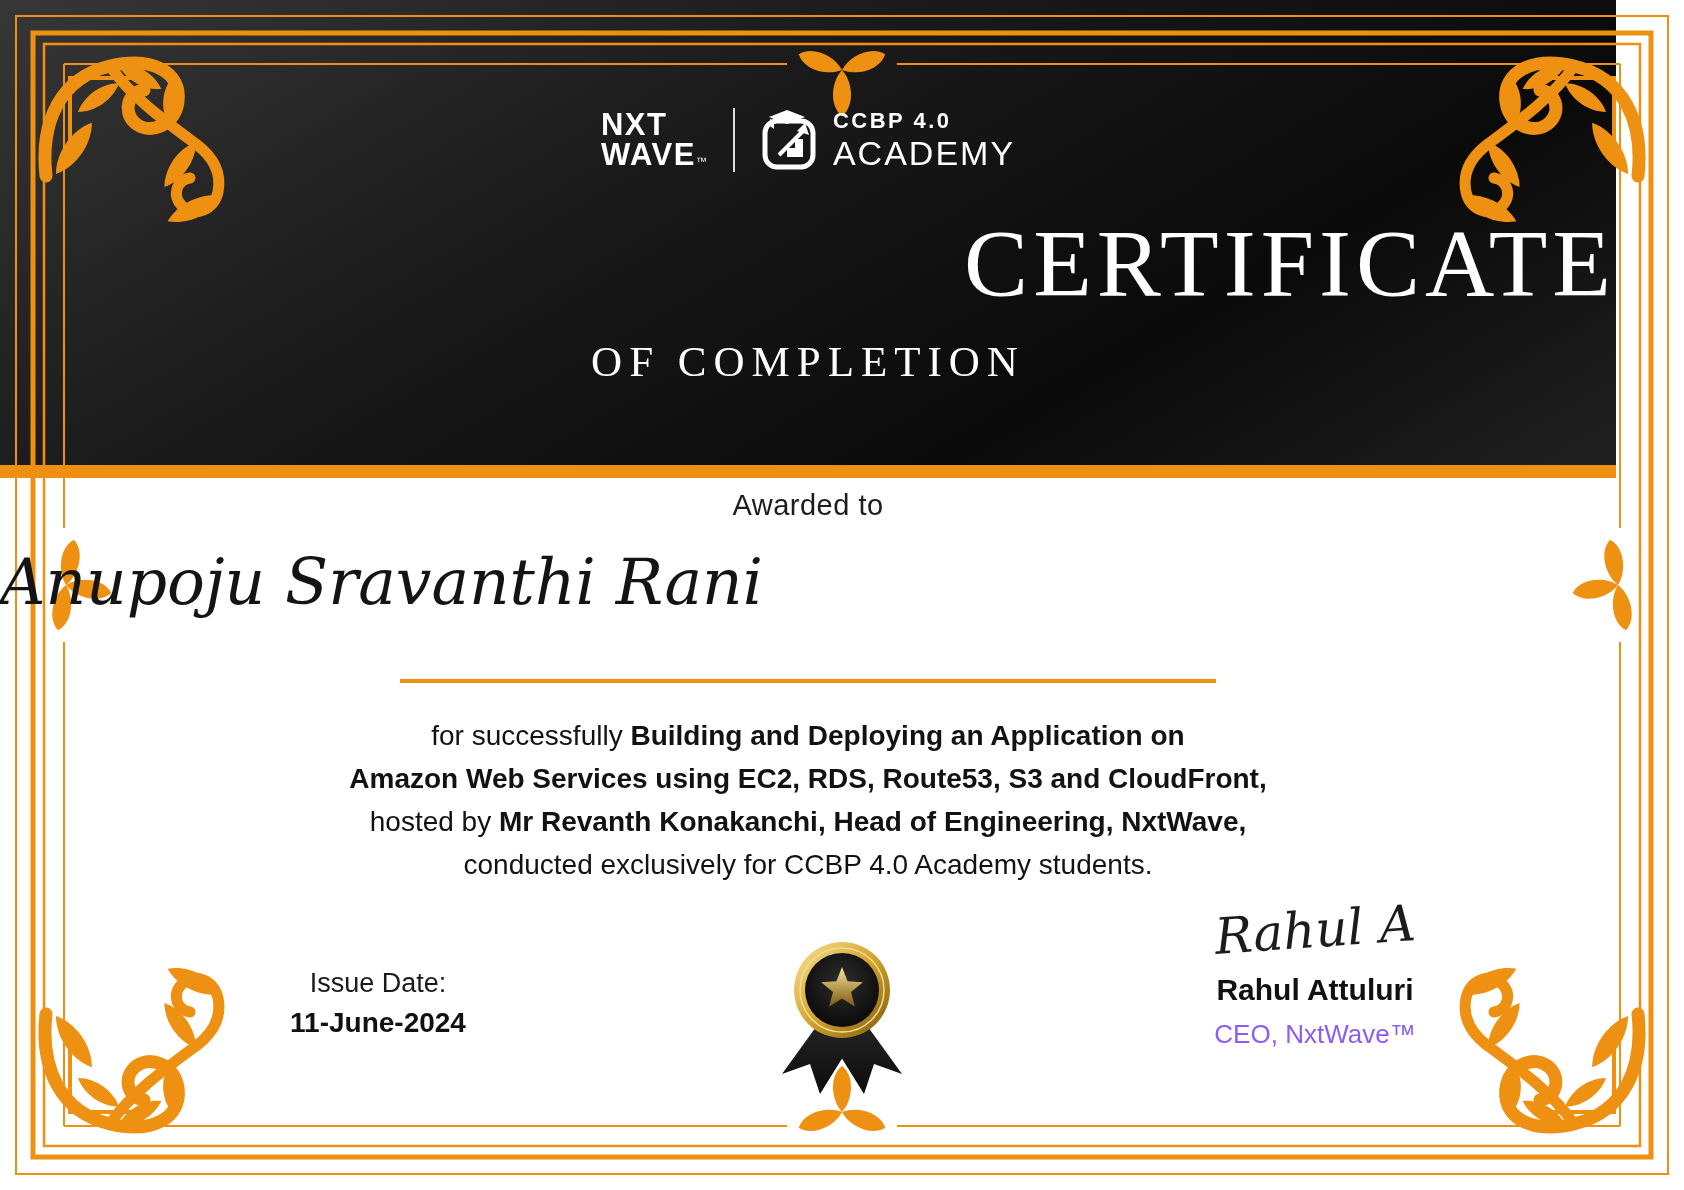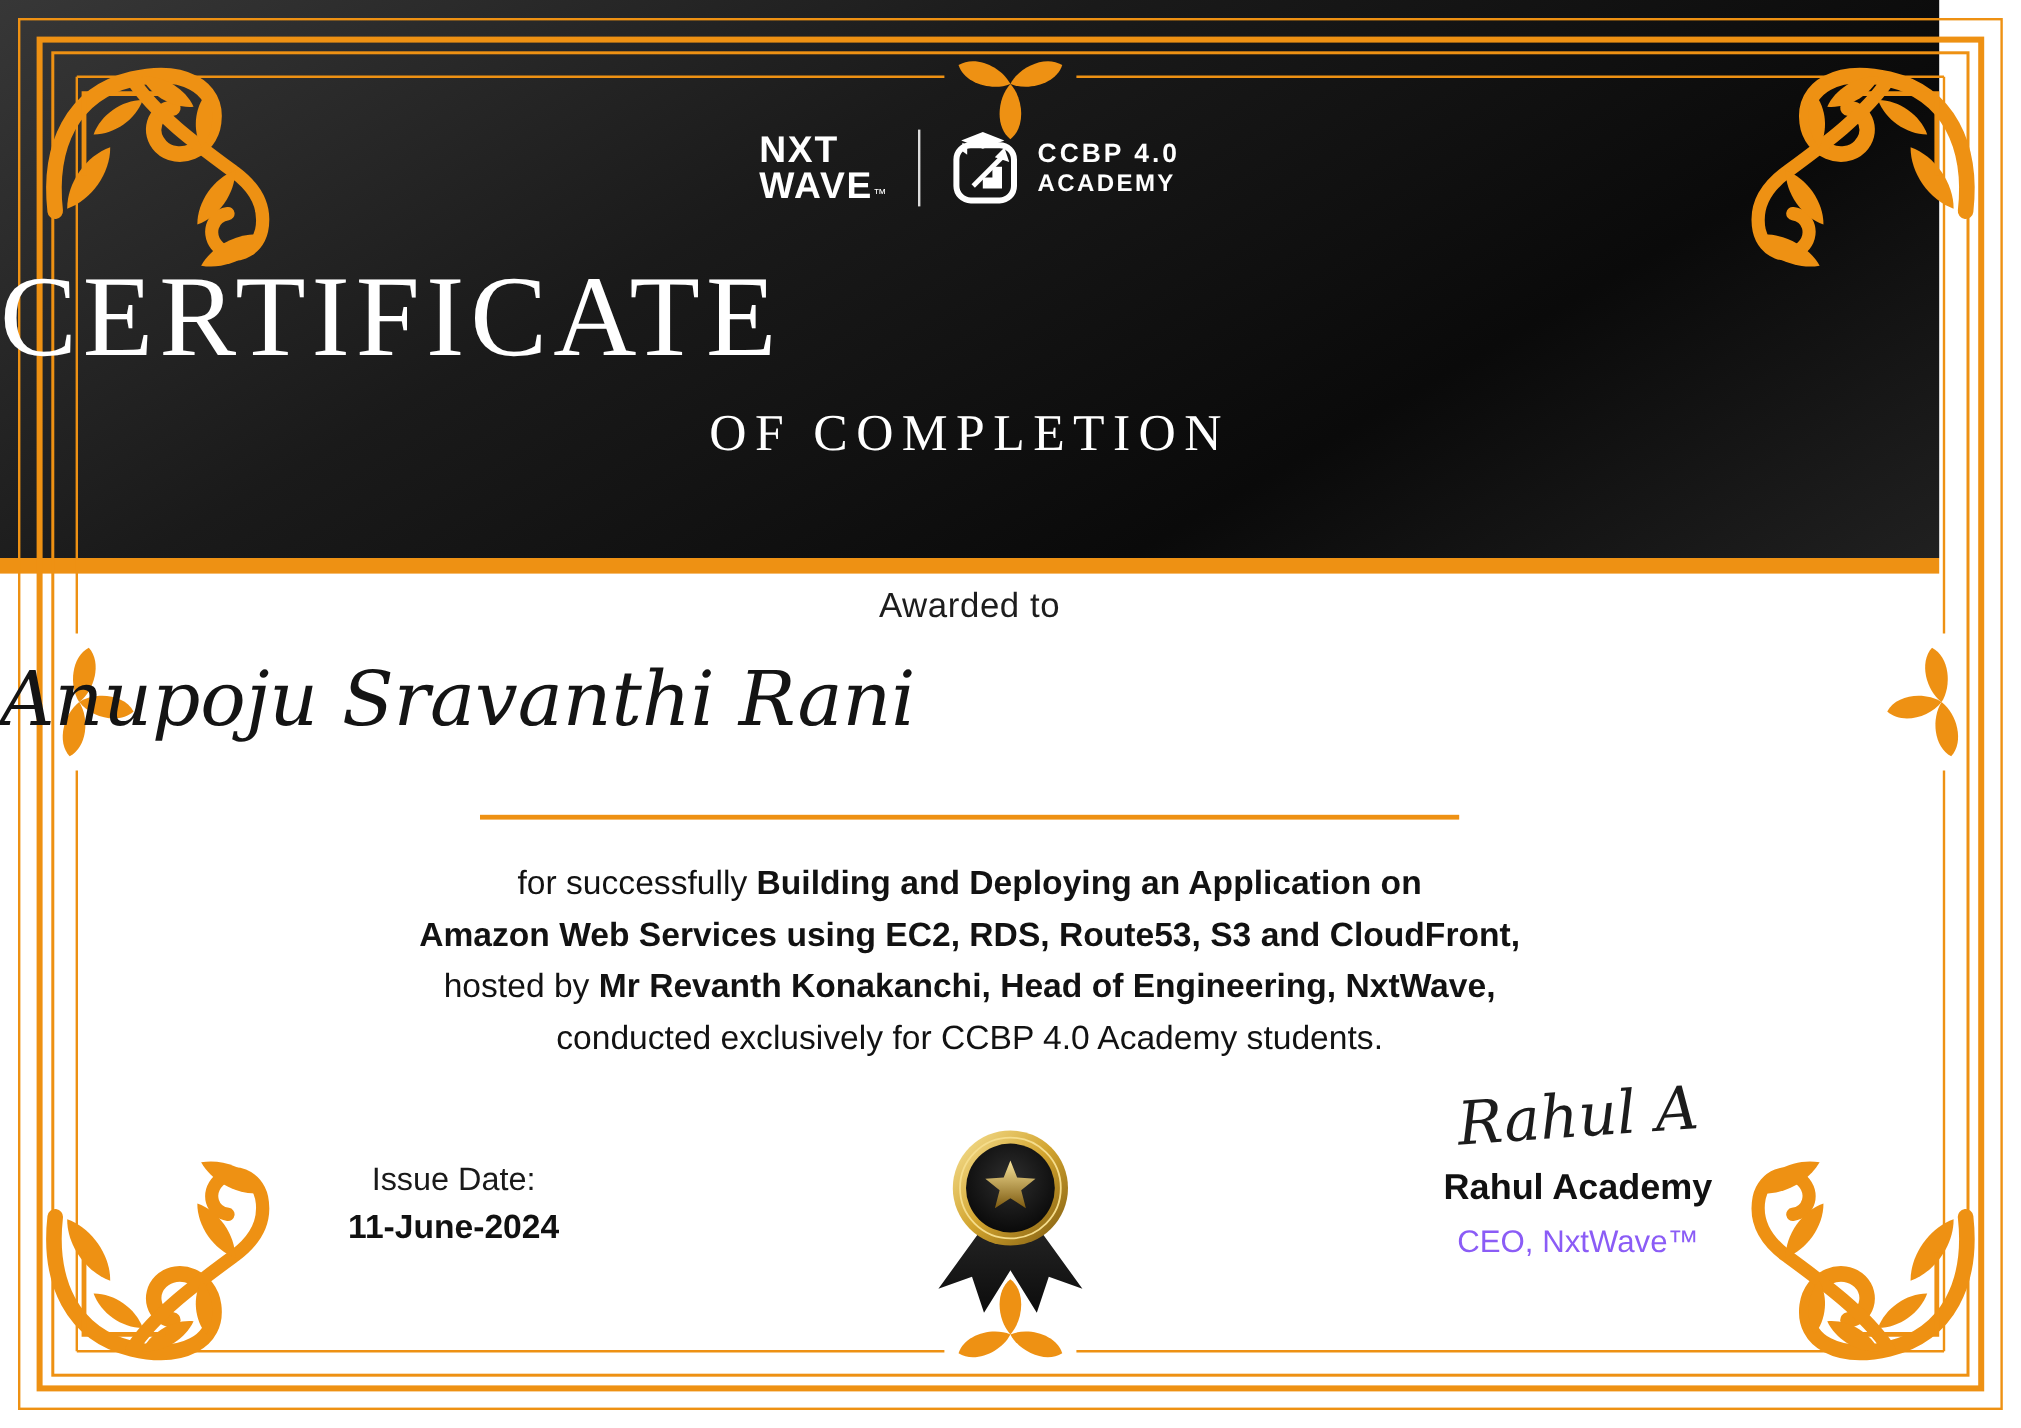--- a/index.html
+++ b/index.html
@@ -19,22 +19,22 @@
 
   
   .logo-row{position:absolute;top:108px;left:0;right:0;display:flex;justify-content:center;
       align-items:center;gap:26px;color:#fff;}
   .brand{ text-align:left;font-weight:800;font-size:31px;line-height:.96;letter-spacing:1.5px;}
   .brand .tm{font-size:11px;font-weight:400;vertical-align:baseline;letter-spacing:0;}
   .logo-divider{width:2px;height:64px;background:rgba(255,255,255,.85);}
   .academy{display:flex;align-items:center;gap:14px;}
   .academy-text{display:flex;flex-direction:column;line-height:1;}
   .academy-top{font-size:22px;font-weight:800;letter-spacing:2.5px;margin-bottom:4px;}
-  .academy-bottom{font-size:20px;font-weight:700;letter-spacing:2px;}
-  .title{position:absolute;top:216px;left:0;right:0;text-align:left;color:#fff;
+  .academy-bottom{font-size:34px;font-weight:400;letter-spacing:2px;}
+  .title{position:absolute;top:216px;left:0;right:0;text-align:right;color:#fff;
       font-family:"Liberation Serif", serif;font-weight:400;font-size:96px;letter-spacing:5px;line-height:1;}
   .subtitle{position:absolute;top:340px;left:0;right:0;text-align:center;color:#fff;
       font-family:"Liberation Serif", serif;font-weight:400;font-size:43px;letter-spacing:7px;line-height:1;}
 
   
   .awarded{position:absolute;top:489px;left:0;right:0;text-align:center;color:#1d1d1d;
       font-size:29px;letter-spacing:.5px;}
   .recipient{position:absolute;top:551px;left:0;right:0;text-align:left;color:#141414;
       font-family:"DejaVu Serif", serif;font-style:italic;font-size:63px;line-height:1;}
   .name-underline{position:absolute;top:679px;left:calc(50% - 408px);width:816px;height:4px;
@@ -190,17 +190,17 @@
       <div class="desc-line"><span>conducted exclusively for CCBP 4.0 Academy students.</span></div>
     </div>
 
   <div class="issue-block">
     <div class="issue-label">Issue Date:</div>
     <div class="issue-value">11-June-2024</div>
   </div>
 
   <div class="sign-block">
     <div class="signature">Rahul A</div>
-    <div class="signer-name">Rahul Academy</div>
+    <div class="signer-name">Rahul Attuluri</div>
     <div class="signer-title">CEO, NxtWave™</div>
   </div>
 
 </div>
 
 </body></html>

